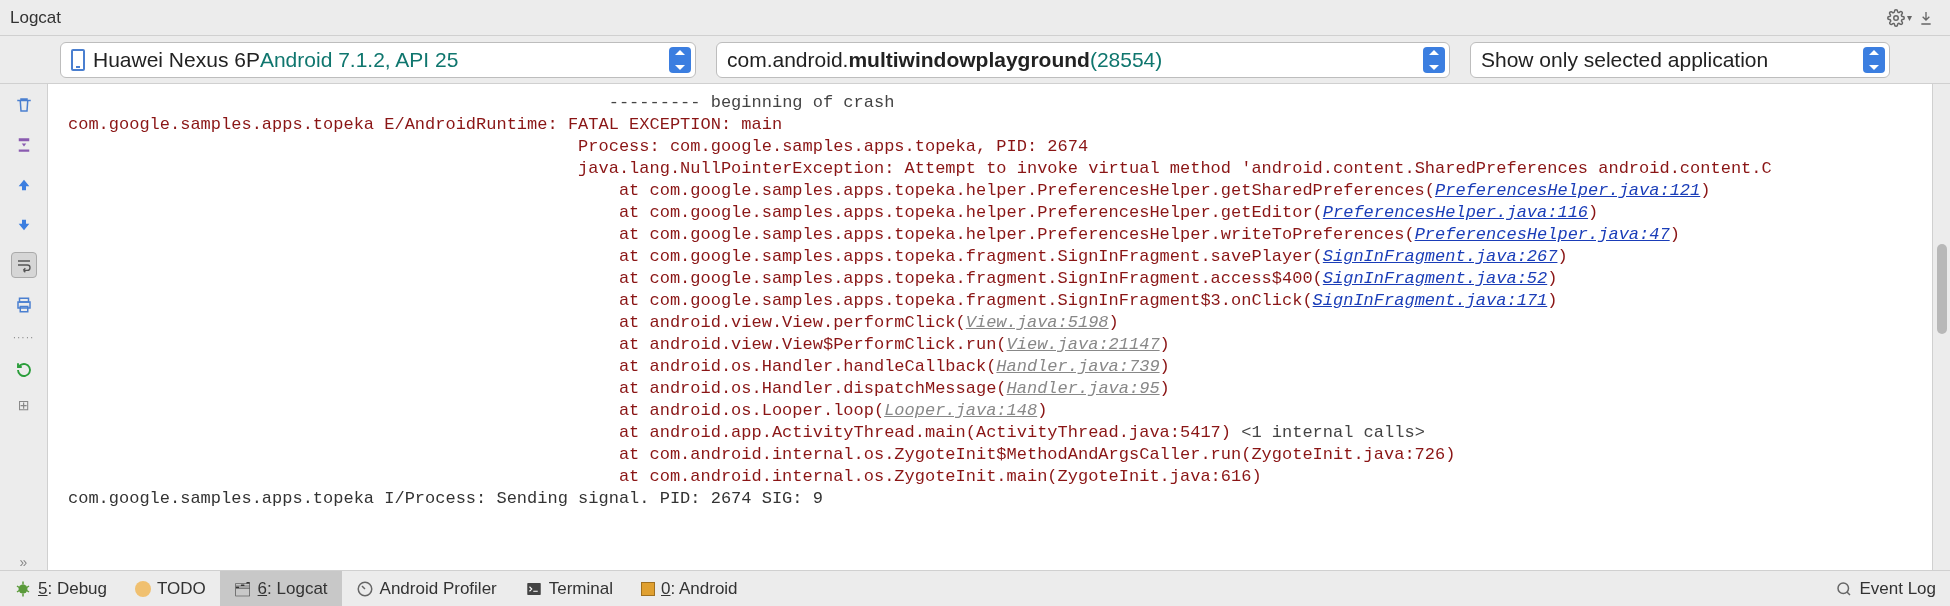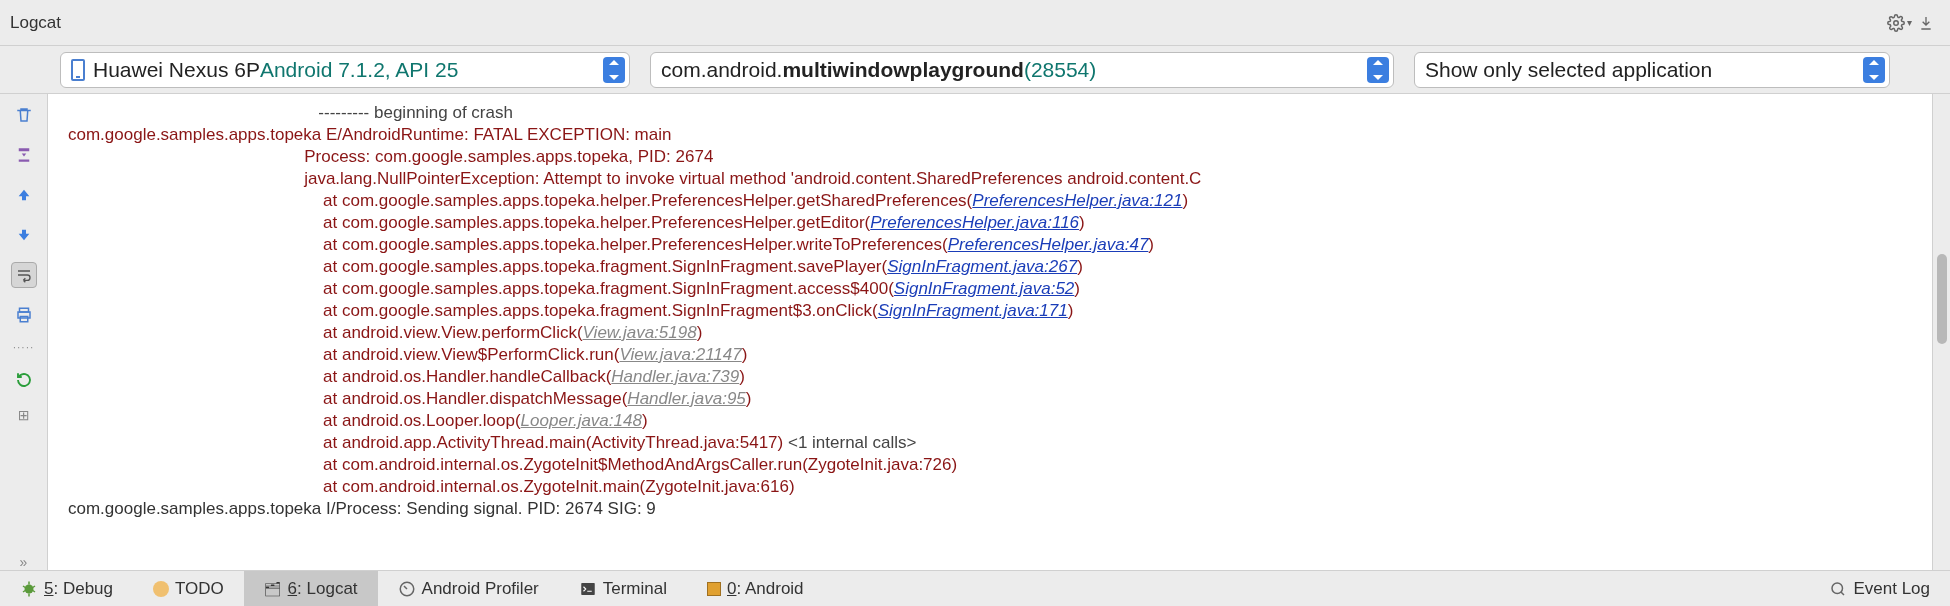--- a/index.html
+++ b/index.html
@@ -10,21 +10,21 @@
   width: 1950px;
   height: 606px;
   overflow: hidden;
 }
 .panel {
   display: flex;
   flex-direction: column;
   height: 100%;
 }
 .titlebar {
-  height: 46px;
+  height: 36px;
   background: #ececec;
   display: flex;
   align-items: center;
   padding: 0 10px;
   border-bottom: 1px solid #d0d0d0;
   font-size: 17px;
   color: #333;
 }
 .titlebar .title { flex: 1; }
 .titlebar .tb-icon { padding: 0 6px; color: #666; cursor: pointer; }
@@ -63,34 +63,34 @@
   position: absolute;
   left: 50%;
   width: 0; height: 0;
   border-left: 5px solid transparent;
   border-right: 5px solid transparent;
   transform: translateX(-50%);
 }
 .combo .arrows::before { top: 3px; border-bottom: 5px solid #fff; }
 .combo .arrows::after { bottom: 3px; border-top: 5px solid #fff; }
 .combo-secondary { color: #0f766e; }
-.device-combo { width: 570px; }
+.device-combo { width: 636px; }
 .device-combo .phone-ic {
   width: 14px; height: 22px;
   border: 2px solid #4a7fd0;
   border-radius: 2px;
   margin-right: 8px;
   position: relative;
 }
 .device-combo .phone-ic::after {
   content: ""; position: absolute; bottom: 1px; left: 50%;
   width: 4px; height: 2px; background: #4a7fd0; transform: translateX(-50%);
 }
 .process-combo { flex: 1; align-items: center; }
-.scope-combo { width: 476px; }
+.scope-combo { width: 420px; }
 
 .main {
   flex: 1;
   display: flex;
   background: #fff;
   overflow: hidden;
 }
 .gutter {
   width: 48px;
   background: #ececec;
@@ -110,21 +110,21 @@
   background: #d6d6d6;
   border: 1px solid #aaa;
   border-radius: 4px;
 }
 .gutter .dots { color: #888; font-size: 10px; letter-spacing: 1px; }
 .gutter .expander { color: #888; font-size: 14px; }
 
 .logarea {
   flex: 1;
   padding: 8px 0 8px 20px;
-  font-family: Liberation Sans, sans-serif;
+  font-family: Liberation Mono, monospace;
   font-size: 17px;
   line-height: 22px;
   white-space: pre;
   overflow: hidden;
   border-radius: 17px;
 }
 .c-err { color: #8a1515; }
 .c-info { color: #333; }
 .ln-blue { color: #1a3db8; text-decoration: underline; font-style: italic; }
 .ln-grey { color: #888; text-decoration: underline; font-style: italic; }
@@ -149,21 +149,21 @@
 .statusbar {
   height: 36px;
   background: #ececec;
   border-top: 1px solid #d0d0d0;
   display: flex;
   align-items: center;
   font-size: 17px;
   color: #333;
 }
 .statusbar .st-item {
-  padding: 0 20px;
+  padding: 0 14px;
   height: 100%;
   display: flex;
   align-items: center;
   gap: 6px;
   cursor: pointer;
 }
 .statusbar .st-item.active { background: #c8c8c8; }
 .statusbar .spacer { flex: 1; }
 .statusbar .under { text-decoration: underline; }
 

